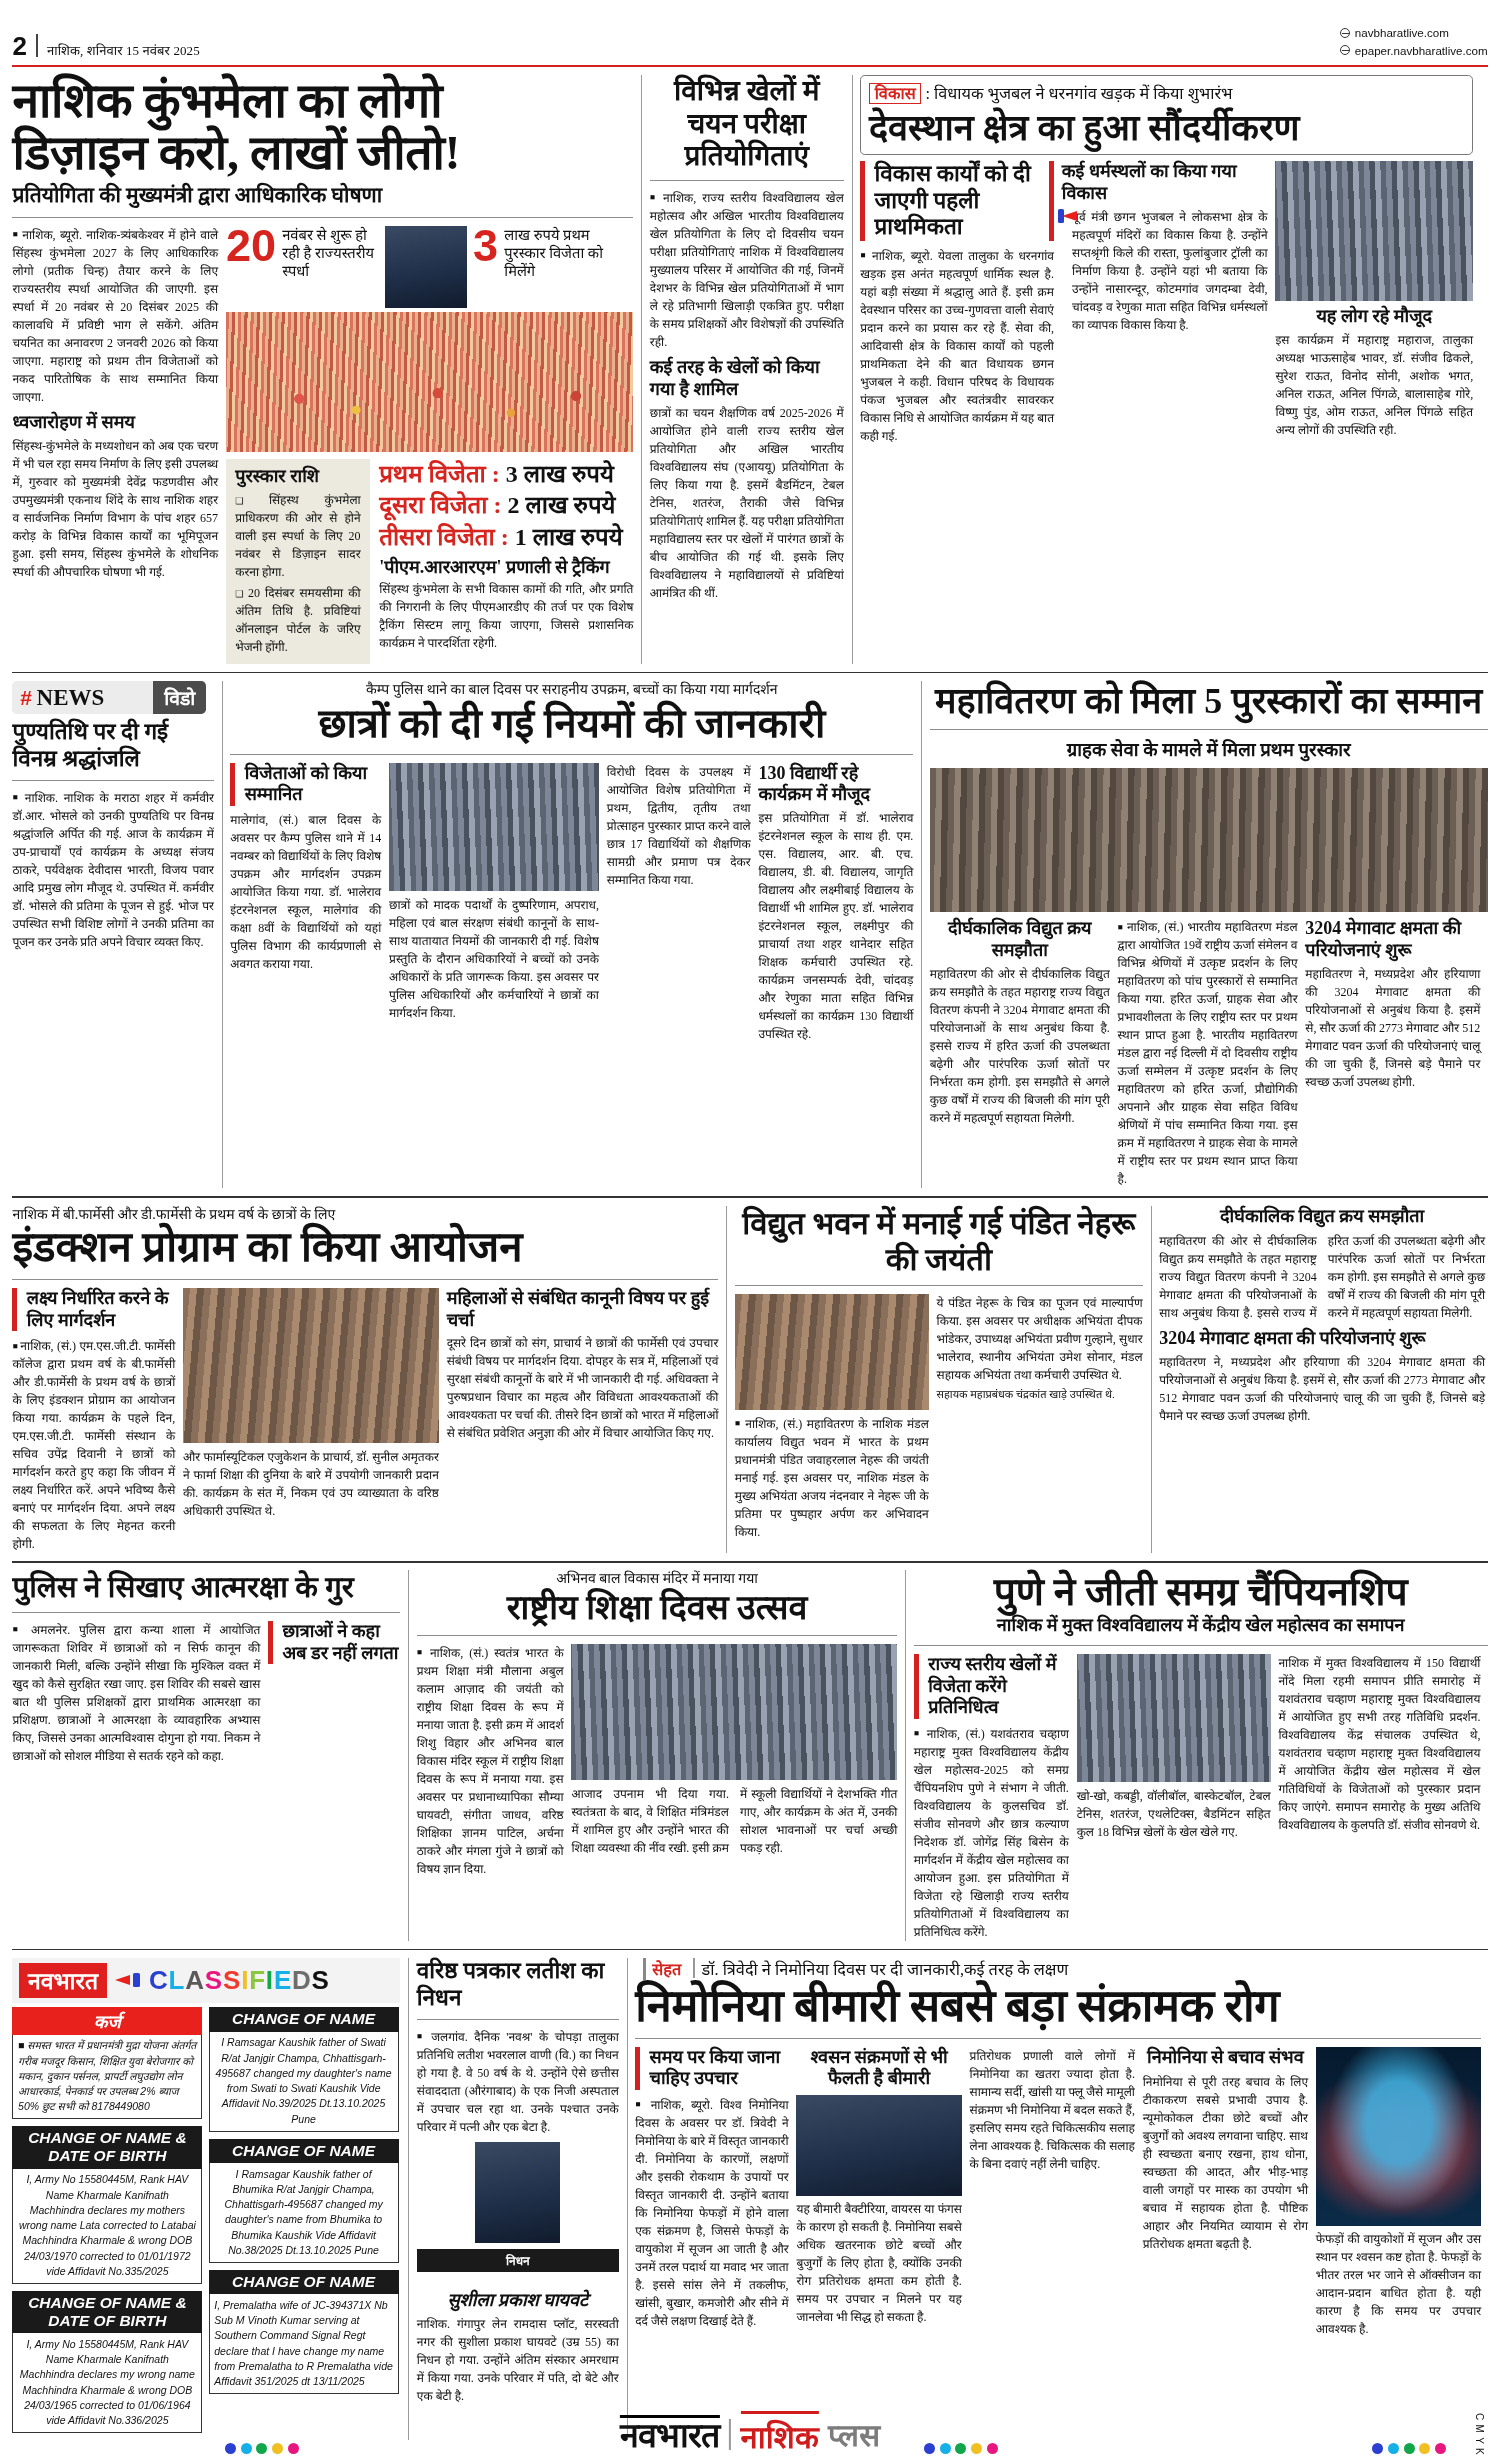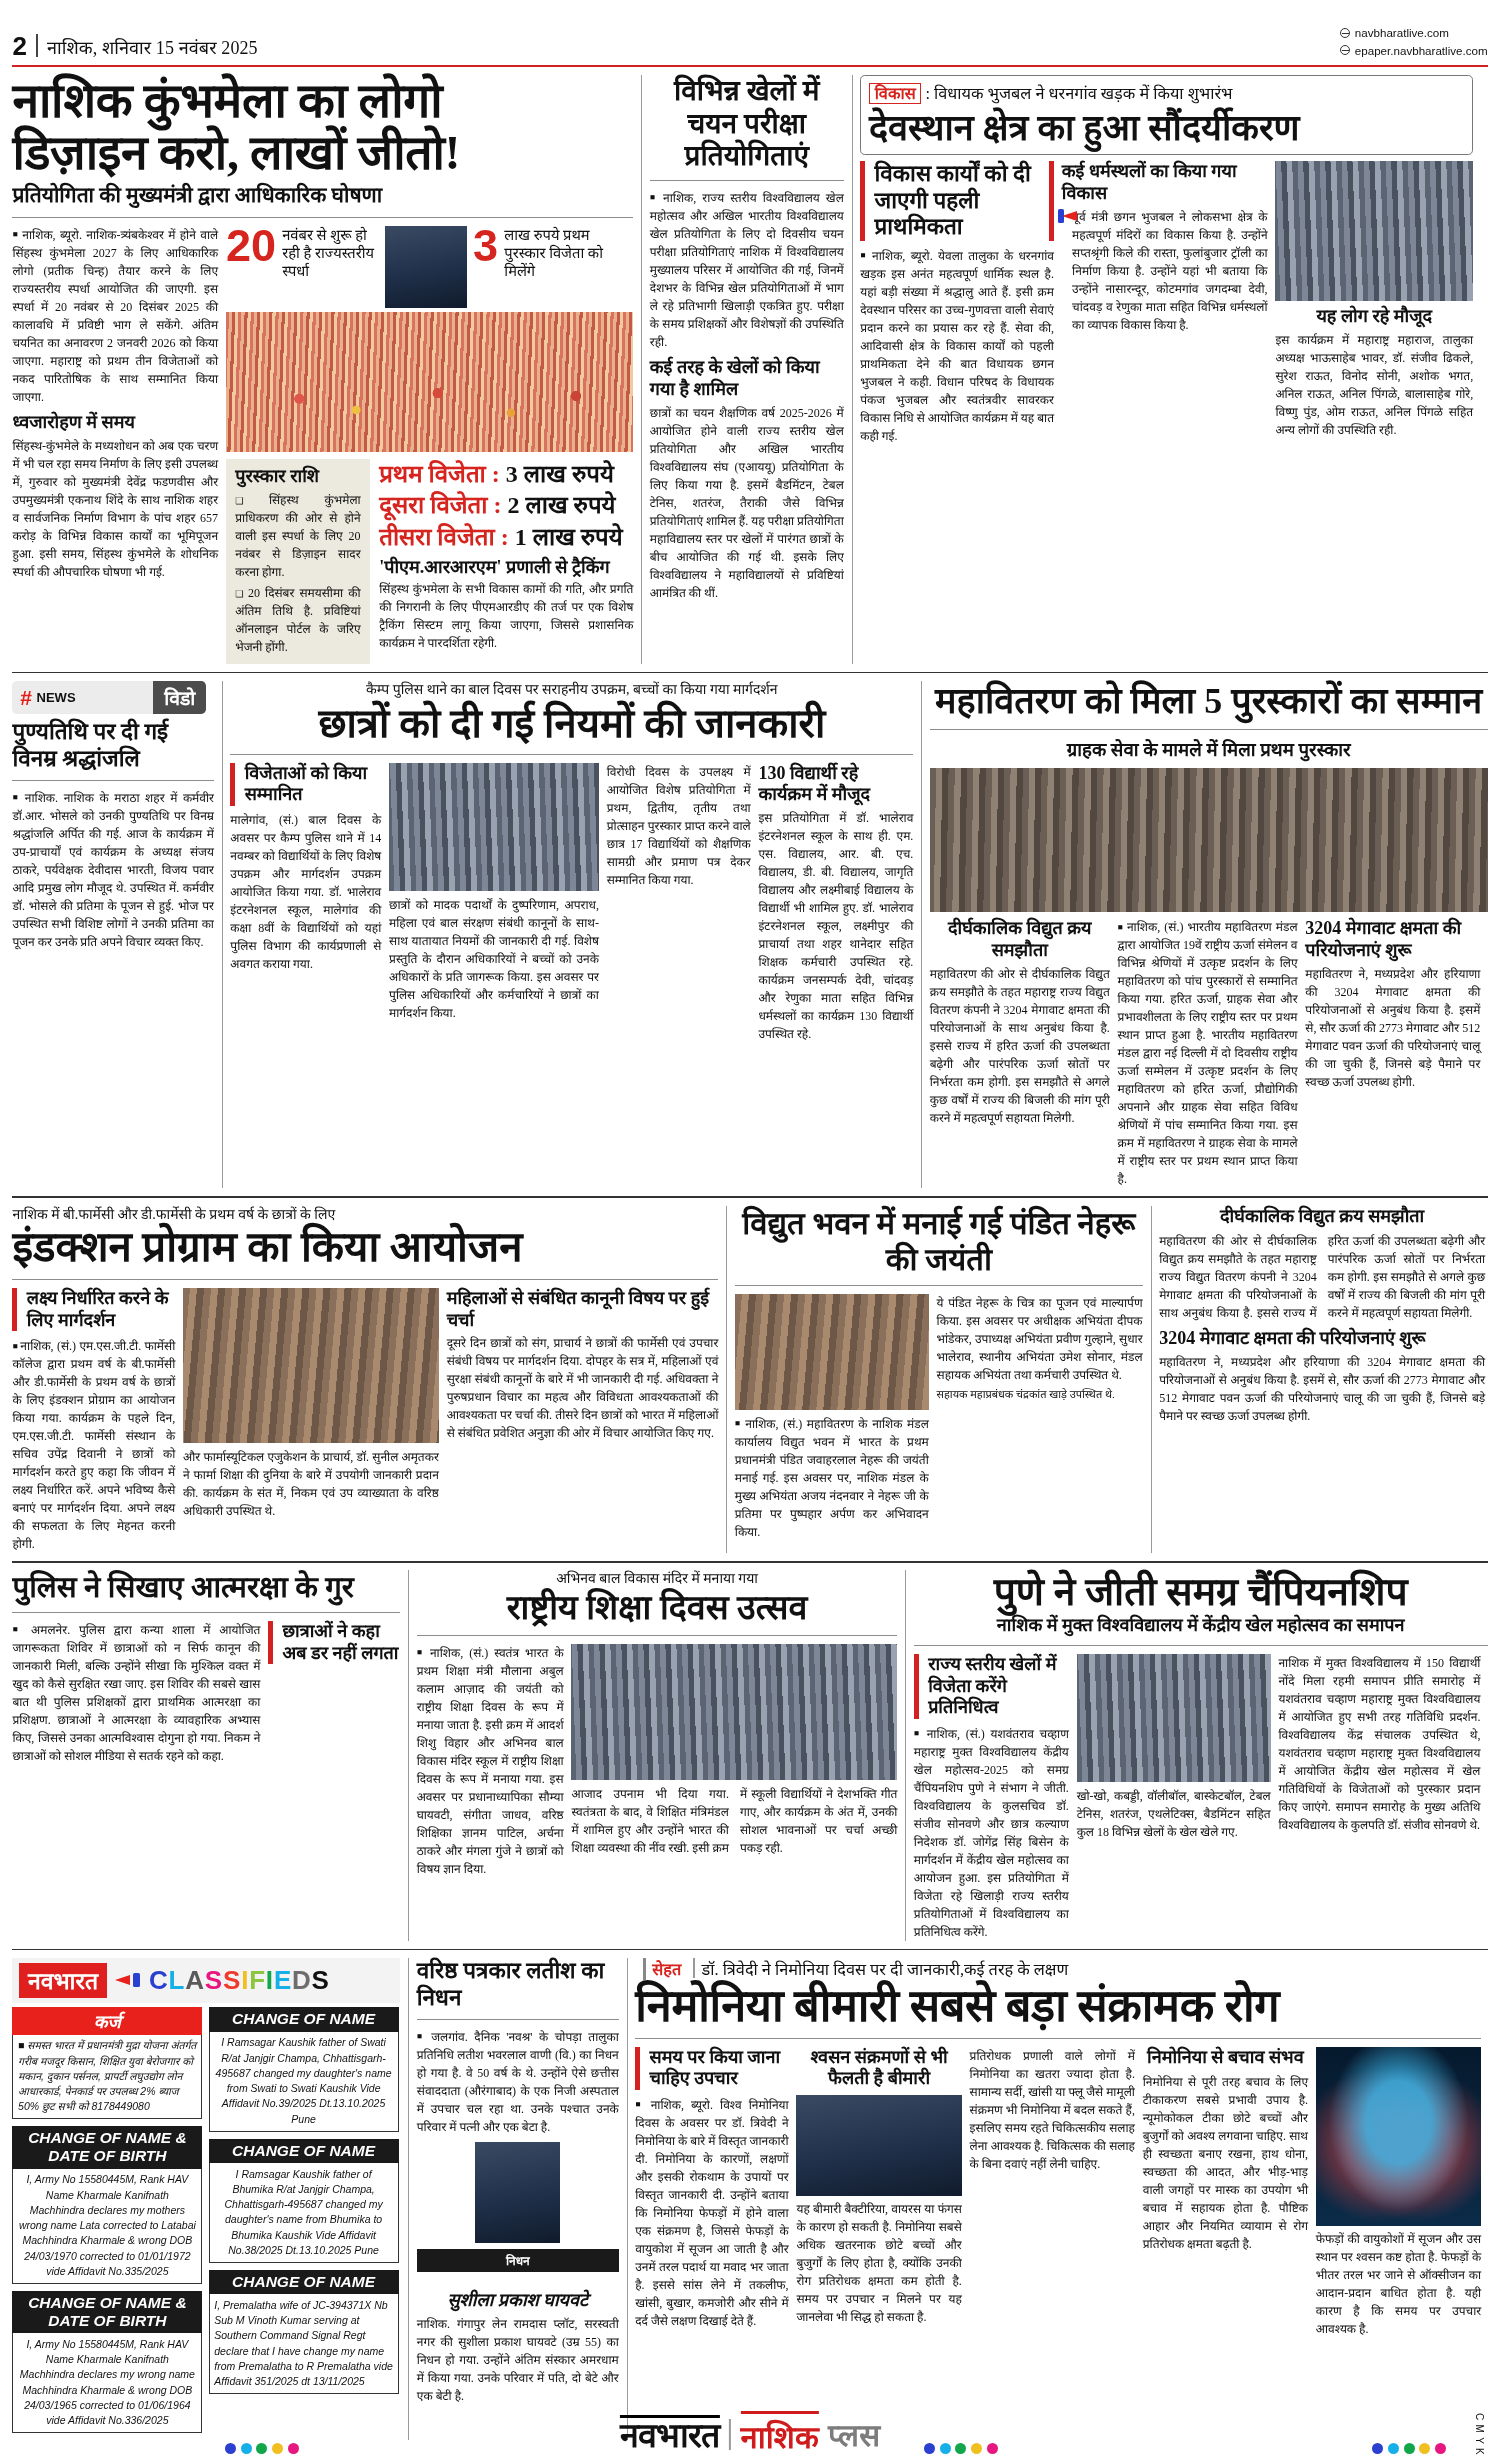--- a/index.html
+++ b/index.html
@@ -12,21 +12,21 @@
   }
   body { width: 1500px; height: 2462px; position: relative; overflow: hidden; }
 
   .page { width: 1500px; height: 2462px; padding: 11px 12.4px 0 12.4px; position: relative; }
 
   
   .masthead { display: flex; align-items: flex-end; justify-content: space-between; height: 48px; }
   .mh-left { display: flex; align-items: flex-end; gap: 9.3px; }
   .mh-pageno { font-family: "Liberation Sans", sans-serif; font-weight: bold; font-size: 26px; line-height: 1; }
   .mh-divider { width: 1.6px; height: 23px; background: #444; margin-bottom: 1.6px; }
-  .mh-date { font-size: 18px; line-height: 1; padding-bottom: 2.3px; letter-spacing: 0.1px; }
+  .mh-date { font-size: 13px; line-height: 1; padding-bottom: 2.3px; letter-spacing: 0.1px; }
   .mh-center { display: flex; align-items: center; gap: 9.3px; position: absolute; left: 50%; transform: translateX(-50%); bottom: 4.7px;}
   .mh-logo { font-family: "Liberation Serif", serif; font-weight: bold; font-size: 34px; line-height: 1;
              letter-spacing: -0.8px; border-top: 3.9px solid #000; border-bottom: 0; padding-top:1.6px;}
   .mh-vbar { width: 2.3px; height: 31px; background: #999; }
   .mh-edition-red { color: #cf1b1b; font-weight: bold; font-size: 31px; font-family: "Liberation Serif", serif; border-top:3.1px solid #cf1b1b; padding-top:1.6px;}
   .mh-edition-gray { color: #7c7c7c; font-weight: bold; font-size: 31px; font-family: "Liberation Serif", serif; }
   .mh-right { font-family: "Liberation Sans", sans-serif; font-size: 11.6px; line-height: 1.5; text-align: left; }
   .mh-right div { display: flex; align-items: center; gap: 4.7px; }
   .globe { width: 10px; height: 10px; border: 1.1px solid #333; border-radius: 50%; position: relative; display:inline-block;}
   .globe::after { content:""; position:absolute; left:0.8px; top:3.9px; width:7px; height:0.9px; background:#333; }
@@ -90,21 +90,21 @@
   .redbar-both { border-left: 5.4px solid #d32020; border-right: 5.4px solid #d32020; padding: 0 9.3px; }
 
   .bignum { font-family: "Liberation Sans", sans-serif; font-weight: bold; font-size: 45px; color: #d6251f; line-height: .9; }
   .prize-line { font-family: "Liberation Serif", serif; font-weight: bold; font-size: 24px; line-height: 1.32; }
   .prize-line .red { color: #d6251f; }
   .tag-red-outline { color:#d6251f; font-weight:bold; border:1.6px solid #d6251f; padding:0 4.7px; font-size:16.3px;}
 
   .news-chip { display:flex; align-items:stretch; width: 194px; border-radius: 4.7px; overflow:hidden; }
   .news-chip .a { background:#ececec; flex:1; display:flex; align-items:center; gap:4.7px; padding:3.1px 7.8px; }
   .news-chip .hash { color:#e0201b; font-weight:bold; font-size:21px; font-family:"Liberation Sans",sans-serif; }
-  .news-chip .nw { font-family:Liberation Sans, sans-serif; font-weight:bold; font-size:13px; }
+  .news-chip .nw { font-family:Liberation Serif, serif; font-weight:bold; font-size:23px; }
   .news-chip .b { background:#4c4c4c; color:#fff; font-weight:bold; font-size:19.4px; padding:3.1px 11px; }
 
   
   .cls-banner { display:flex; align-items:center; gap:7.8px; background:#f3f3f3; padding:4.7px 6.2px; }
   .cls-logo { background:#e01f1f; color:#fff; font-weight:bold; font-size:23px; padding:1.6px 9.3px; font-family:"Liberation Serif",serif;}
   .cls-word { font-family:"Liberation Sans", sans-serif; font-weight:bold; font-size:26px; letter-spacing:0.8px; }
   .cls-word span:nth-child(1){color:#2b3fd0}.cls-word span:nth-child(2){color:#16b0e8}
   .cls-word span:nth-child(3){color:#5a5a5a}.cls-word span:nth-child(4){color:#e8167f}
   .cls-word span:nth-child(5){color:#ef3b2d}.cls-word span:nth-child(6){color:#f0c020}
   .cls-word span:nth-child(7){color:#8cc63f}.cls-word span:nth-child(8){color:#12a64a}

